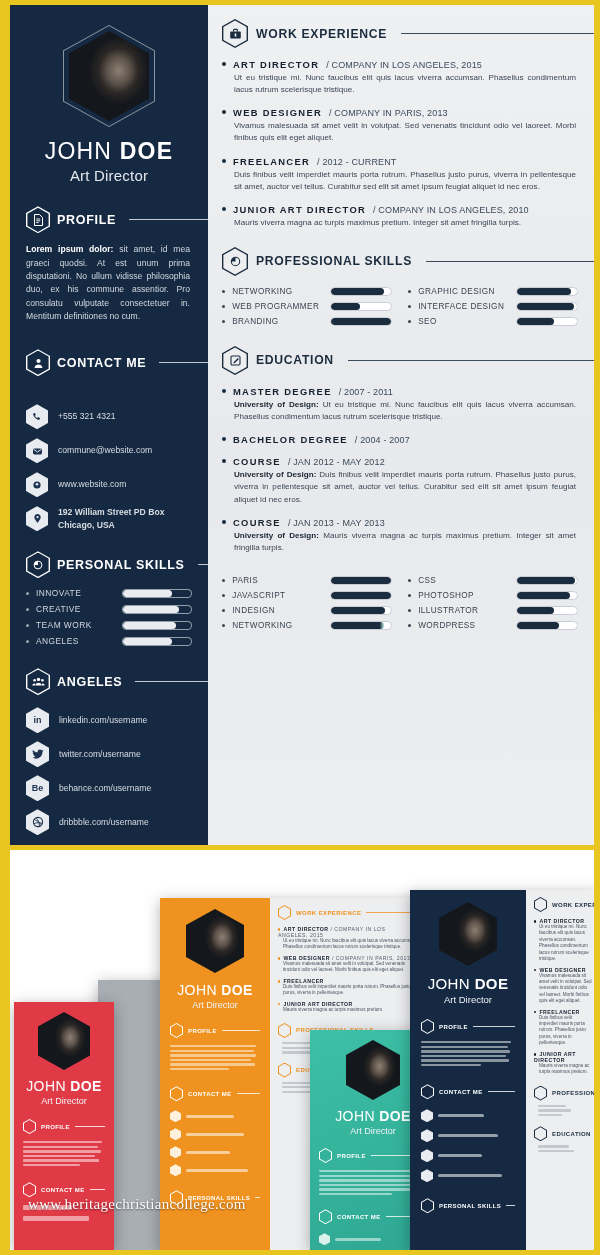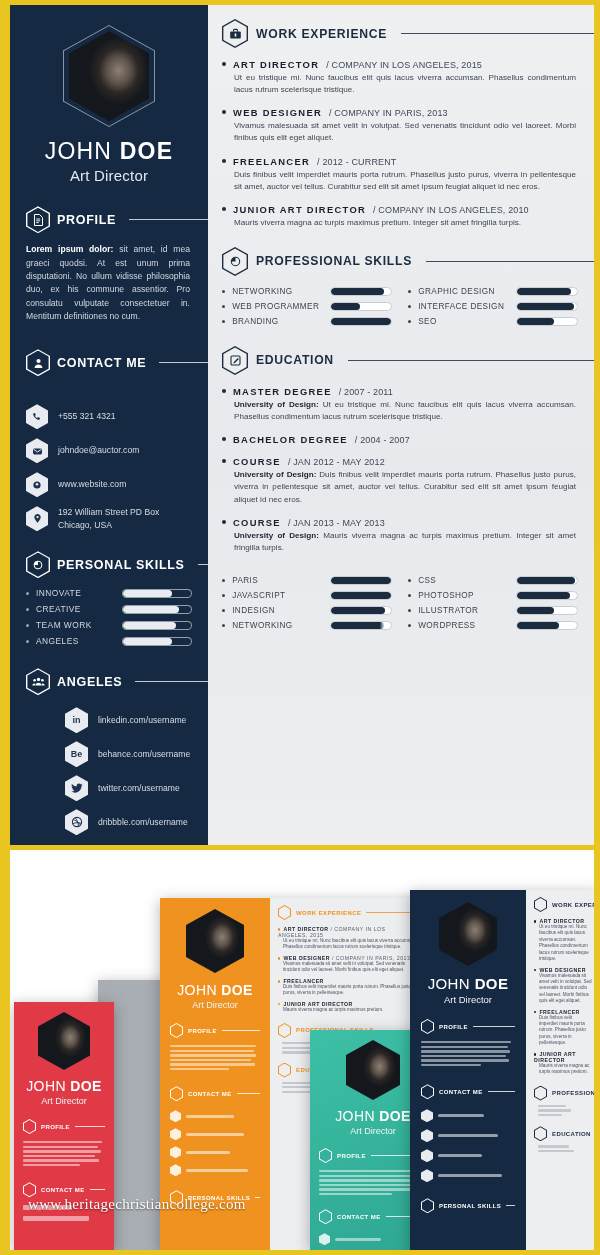--- a/index.html
+++ b/index.html
@@ -317,41 +317,41 @@
           <span class="contact-text">+555 321 4321</span>
         </div>
         <div class="contact-row">
           <span class="c-badge">
               <span class="bg"></span>
             <svg width="11" height="10" viewBox="0 0 11 10">
                 <rect x="1" y="2.4" width="9" height="6" rx="1.4" fill="#1d3350"></rect>
                 <path d="M1.5 3.2 5.5 6l4-2.8" stroke="#e8ebef" stroke-width="1" fill="none"></path>
               </svg>
           </span>
-          <span class="contact-text">johndoe@auctor.com</span>
+          <span class="contact-text">commune@website.com</span>
         </div>
         <div class="contact-row">
           <span class="c-badge">
               <span class="bg"></span>
             <svg width="10" height="10" viewBox="0 0 10 10">
                 <circle cx="5" cy="5" r="3.6" fill="#1d3350"></circle>
                 <circle cx="5" cy="4.3" r="1.3" fill="#e8ebef"></circle>
               </svg>
           </span>
           <span class="contact-text">www.website.com</span>
         </div>
         <div class="contact-row" style="align-items:flex-start;">
           <span class="c-badge">
               <span class="bg"></span>
             <svg width="9" height="11" viewBox="0 0 9 11">
                 <path d="M4.5.9c1.8 0 3.2 1.4 3.2 3.2 0 2.3-3.2 5.8-3.2 5.8S1.3 6.4 1.3 4.1C1.3 2.3 2.7.9 4.5.9z" fill="#1d3350"></path>
                 <circle cx="4.5" cy="4.1" r="1.15" fill="#e8ebef"></circle>
               </svg>
           </span>
-          <span class="contact-text" style="white-space:pre-line;">192 William Street PD Box
+          <span class="contact-text" style="white-space:pre-line;font-weight:bold;">192 William Street PD Box
 Chicago, USA</span>
         </div>
       </div>
 
       <div class="sb-head" style="margin-top:20px;">
         <span class="hexicon">
           <span class="ring"></span>
             <span class="fill"></span>
           <svg width="12" height="12" viewBox="0 0 12 12">
               <circle cx="6" cy="6" r="3.9" fill="none" stroke="#fff" stroke-width="1"></circle>
@@ -408,43 +408,43 @@
               <circle cx="6.5" cy="3.4" r="1.7" fill="#fff"></circle>
               <circle cx="2.6" cy="4.3" r="1.3" fill="#fff"></circle>
               <circle cx="10.4" cy="4.3" r="1.3" fill="#fff"></circle>
               <path d="M3.4 9.4c0-1.7 1.4-2.7 3.1-2.7s3.1 1 3.1 2.7z" fill="#fff"></path>
               <path d="M.4 9.4c0-1.2.9-1.9 2.2-1.9h.5v1.9zM12.6 9.4c0-1.2-.9-1.9-2.2-1.9h-.5v1.9z" fill="#fff"></path>
             </svg>
         </span>
         <span class="sb-title">ANGELES</span>
         <span class="sb-rule"></span>
       </div>
-      <div style="margin-top:12px;margin-left:39px;">
+      <div style="margin-top:12px;">
         <div class="social-row">
           <span class="s-badge">
               <span class="bg"></span>
               <span>in</span>
             </span>
           <span class="social-text">linkedin.com/username</span>
-        </div>
-        <div class="social-row">
-          <span class="s-badge">
-              <span class="bg"></span>
-              <span>Be</span>
-            </span>
-          <span class="social-text">behance.com/username</span>
         </div>
         <div class="social-row">
           <span class="s-badge">
               <span class="bg"></span>
             <svg width="12" height="10" viewBox="0 0 12 10">
                 <path d="M11.4 1.4c-.4.2-.9.3-1.3.4.5-.3.8-.7 1-1.2-.5.3-1 .5-1.5.6A2.3 2.3 0 0 0 5.7 3.3C3.8 3.2 2.1 2.3 1 .9a2.3 2.3 0 0 0 .7 3.1c-.4 0-.7-.1-1-.3 0 1.1.8 2 1.8 2.2-.3.1-.6.1-.9 0 .3.9 1.1 1.5 2 1.6A4.6 4.6 0 0 1 .4 8.5 6.5 6.5 0 0 0 10.5 3v-.3c.4-.3.7-.7.9-1.3z" fill="#1d3350"></path>
               </svg>
           </span>
           <span class="social-text">twitter.com/username</span>
+        </div>
+        <div class="social-row">
+          <span class="s-badge">
+              <span class="bg"></span>
+              <span>Be</span>
+            </span>
+          <span class="social-text">behance.com/username</span>
         </div>
         <div class="social-row">
           <span class="s-badge">
               <span class="bg"></span>
             <svg width="12" height="12" viewBox="0 0 12 12">
                 <circle cx="6" cy="6" r="4.6" fill="none" stroke="#1d3350" stroke-width="1.1"></circle>
                 <path d="M2 3.4c3 1.2 5.6 2.9 7.4 5.6M1.6 7.8c3-1.5 6.3-1.4 8.6-.4M4.2 1.8c2 2.2 3.1 5.2 3.3 8.3" stroke="#1d3350" stroke-width=".9" fill="none"></path>
               </svg>
           </span>
           <span class="social-text">dribbble.com/username</span>

